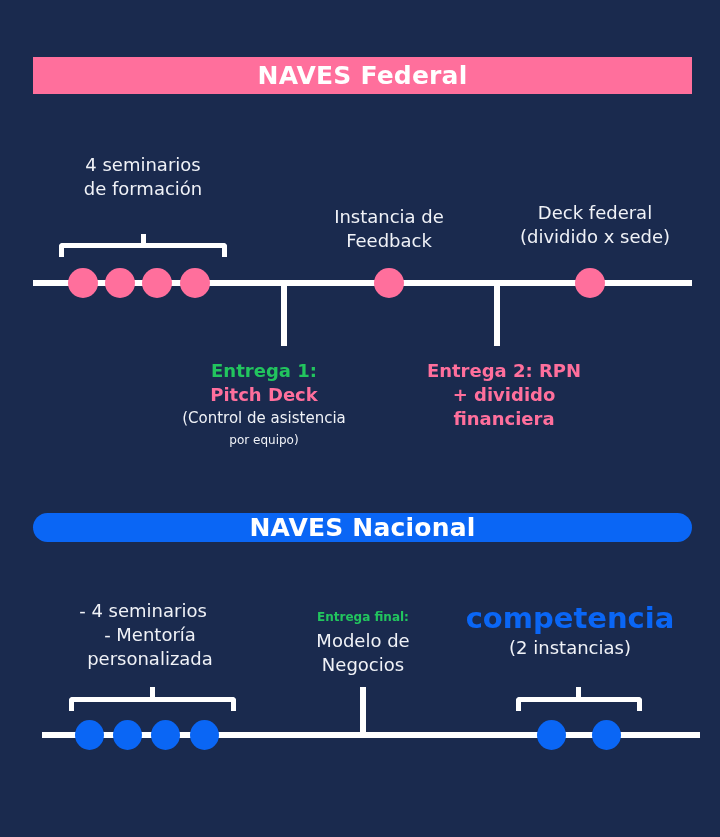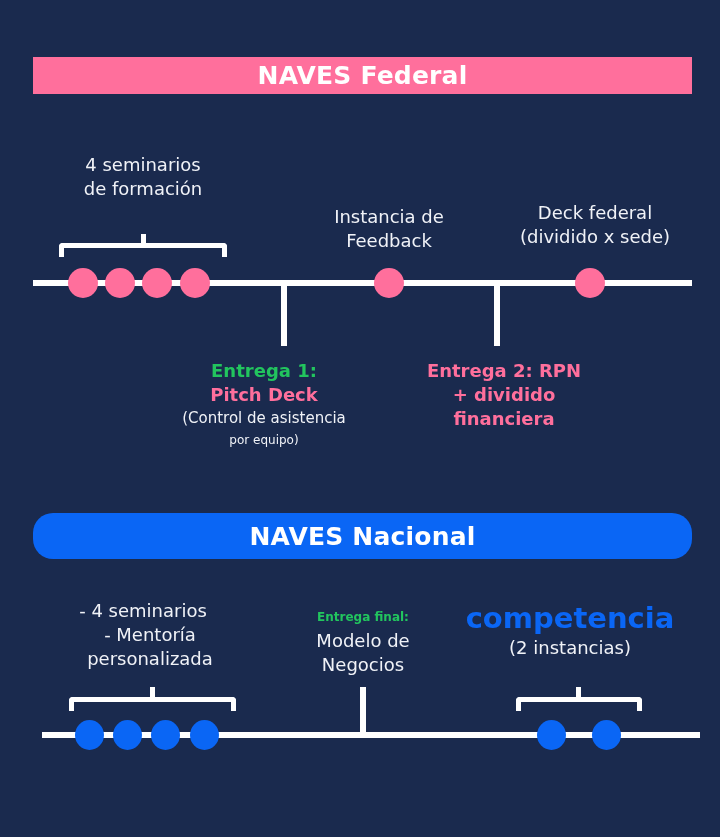--- a/index.html
+++ b/index.html
@@ -57,21 +57,21 @@
   <div style="font-size:15px;line-height:22px;">(Control de asistencia</div>
   <div style="font-size:12px;line-height:22px;">por equipo)</div>
 </div>
 
 <div class="label" style="left:393px;top:359px;width:222px;">
   <div class="strong" style="color:#ff6f9c;">Entrega 2: RPN</div>
   <div class="strong" style="color:#ff6f9c;">+ dividido</div>
   <div class="strong" style="color:#ff6f9c;">financiera</div>
 </div>
 
-<div class="banner" style="top:513px;height:46px;background:#0a66f5;border-radius:20px;">
+<div class="banner" style="top:513px;height:29px;background:#0a66f5;border-radius:20px;">
   <span>NAVES Nacional</span>
 </div>
 
 <div class="label" style="left:50px;top:583px;width:200px;">
   <div style="padding-right:14px;margin-top:16px;">-   4 seminarios</div>
   <div>-   Mentoría</div>
   <div>personalizada</div>
 </div>
 
 <div class="label" style="left:283px;top:605px;width:160px;">

